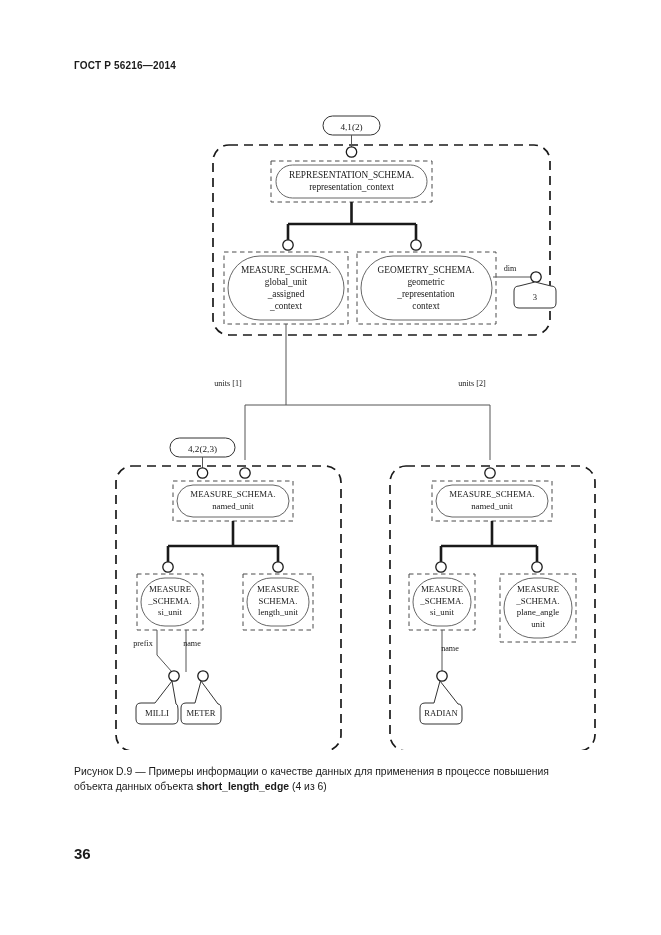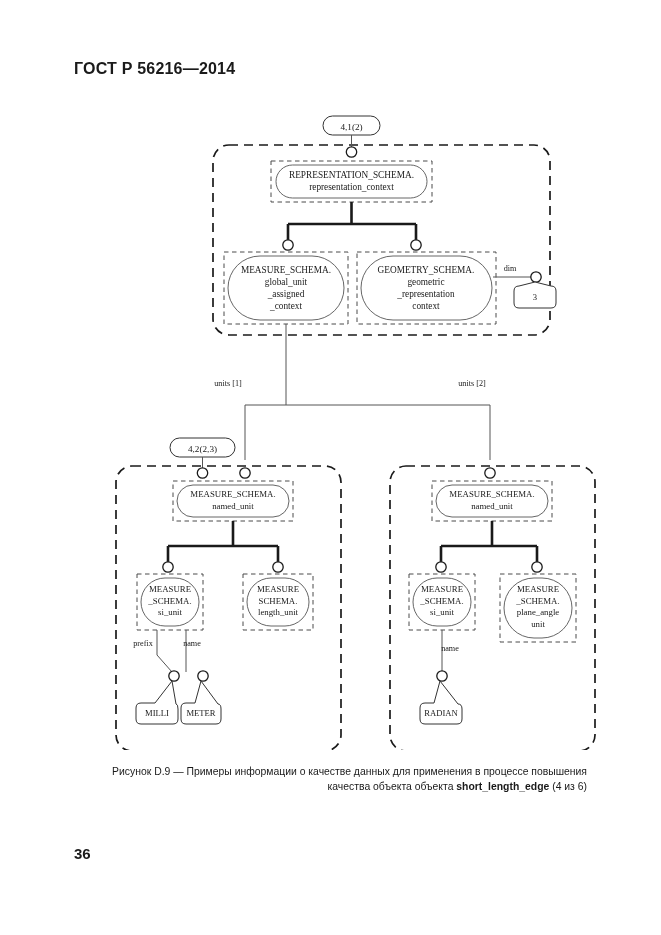--- a/index.html
+++ b/index.html
@@ -20,40 +20,40 @@
     inset: 0;
     width: 661px;
     height: 935px;
   }
   .std-header {
     position: absolute;
     left: 74px;
     top: 60px;
     font-family: "Liberation Sans", sans-serif;
     font-weight: bold;
-    font-size: 16px;
+    font-size: 10px;
     letter-spacing: 0.2px;
     color: #1a1a1a;
     white-space: nowrap;
   }
   .page-number {
     position: absolute;
     left: 74px;
     top: 845px;
     font-family: "Liberation Sans", sans-serif;
     font-weight: bold;
     font-size: 15px;
     color: #1a1a1a;
   }
   .figure-caption {
     position: absolute;
     left: 74px;
     top: 764px;
     width: 513px;
-    text-align: right;
+    text-align: left;
     font-family: "Liberation Sans", sans-serif;
     font-size: 10.4px;
     line-height: 15px;
     color: #1a1a1a;
   }
   .figure-caption b {
     font-weight: bold;
   }
   svg.diagram {
     position: absolute;
@@ -205,18 +205,18 @@
     <text class="role-text" x="450" y="551" text-anchor="start">name</text>
     <circle class="node-circle" cx="442" cy="576" r="5.2"></circle>
 
     <path class="bubble" d="M 434 603 L 440 581 L 458 604 Q 462 604 462 609 L 462 619 Q 462 624 457 624 L 425 624 Q 420 624 420 619 L 420 608 Q 420 603 425 603 Z"></path>
     <text class="val-text" x="441" y="616">RADIAN</text>
 
   </svg>
 
   <div class="figure-caption">
     <span>Рисунок D.9 — Примеры информации о качестве данных для применения в процессе повышения</span><br>
-    <span>качества объекта объекта </span><b>short_length_edge</b><span> (4 из 6)</span>
+    <span>объекта данных объекта </span><b>short_length_edge</b><span> (4 из 6)</span>
   </div>
 
   <div class="page-number">36</div>
 
 </div>
 
 </body></html>

